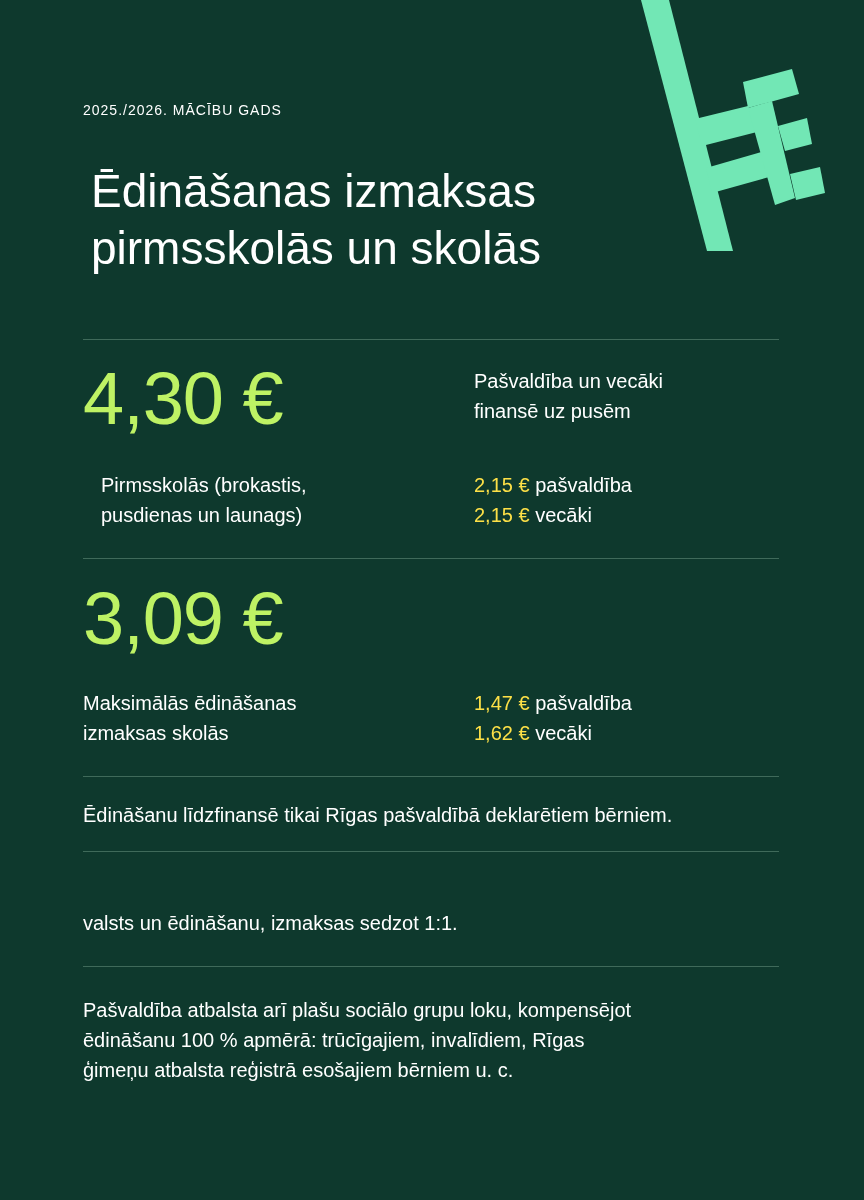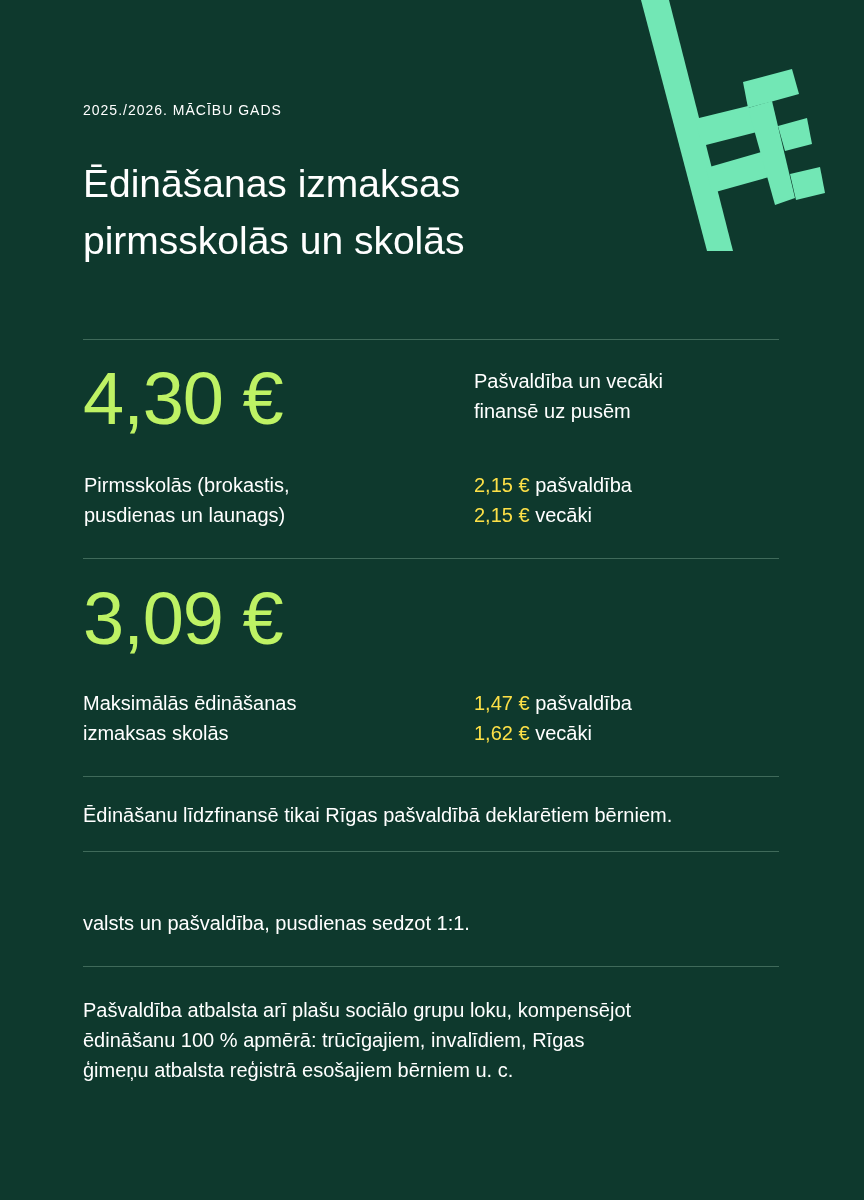--- a/index.html
+++ b/index.html
@@ -10,21 +10,21 @@
       color: #ffffff;
       position: relative;
     }
     .logo { position: absolute; left: 620px; top: 0; width: 244px; height: 260px; }
     .eyebrow {
       position: absolute; left: 83px; top: 67px;
       font-size: 14px; letter-spacing: 1px; font-weight: 400; margin-top: 35px;
     }
     .title {
       position: absolute; left: 83px; top: 155px; width: 560px;
-      font-size: 39px; line-height: 57px; font-weight: 400; margin: 0;
+      font-size: 46px; line-height: 57px; font-weight: 400; margin: 8px;
     }
     .rule {
       position: absolute; left: 83px; width: 696px; height: 1px;
       background: #3f6a5a;
     }
     .big {
       position: absolute; left: 83px;
       font-size: 74px; line-height: 74px; color: #bef264; letter-spacing: -1px;
     }
     .txt {
@@ -53,21 +53,21 @@
   <span>pirmsskolās un skolās</span>
 </h1>
 
 <div class="rule" style="top:339px"></div>
 
 <div class="big" style="top:362px">4,30 €</div>
 <div class="txt" style="left:474px; top:366px">
   <span>Pašvaldība un vecāki</span><br>
   <span>finansē uz pusēm</span>
 </div>
-<div class="txt" style="left:84px; top:470px">
+<div class="txt" style="left:101px; top:470px">
   <span>Pirmsskolās (brokastis,</span><br>
   <span>pusdienas un launags)</span>
 </div>
 <div class="txt" style="left:474px; top:470px">
   <span class="accent">2,15 €</span> <span>pašvaldība</span><br>
   <span class="accent">2,15 €</span> <span>vecāki</span>
 </div>
 
 <div class="rule" style="top:558px"></div>
 
@@ -82,21 +82,21 @@
 </div>
 
 <div class="rule" style="top:776px"></div>
 
 <div class="txt" style="left:83px; top:800px">Ēdināšanu līdzfinansē tikai Rīgas pašvaldībā deklarētiem bērniem.</div>
 
 <div class="rule" style="top:851px"></div>
 
 <div class="txt" style="left:83px; top:878px">
   <br>
-  <span>valsts un pašvaldība, pusdienas sedzot 1:1.</span>
+  <span>valsts un ēdināšanu, izmaksas sedzot 1:1.</span>
 </div>
 
 <div class="rule" style="top:966px"></div>
 
 <div class="txt" style="left:83px; top:995px">
   <span>Pašvaldība atbalsta arī plašu sociālo grupu loku, kompensējot</span><br>
   <span>ēdināšanu 100 % apmērā: trūcīgajiem, invalīdiem, Rīgas</span><br>
   <span>ģimeņu atbalsta reģistrā esošajiem bērniem u. c.</span>
 </div>
 

